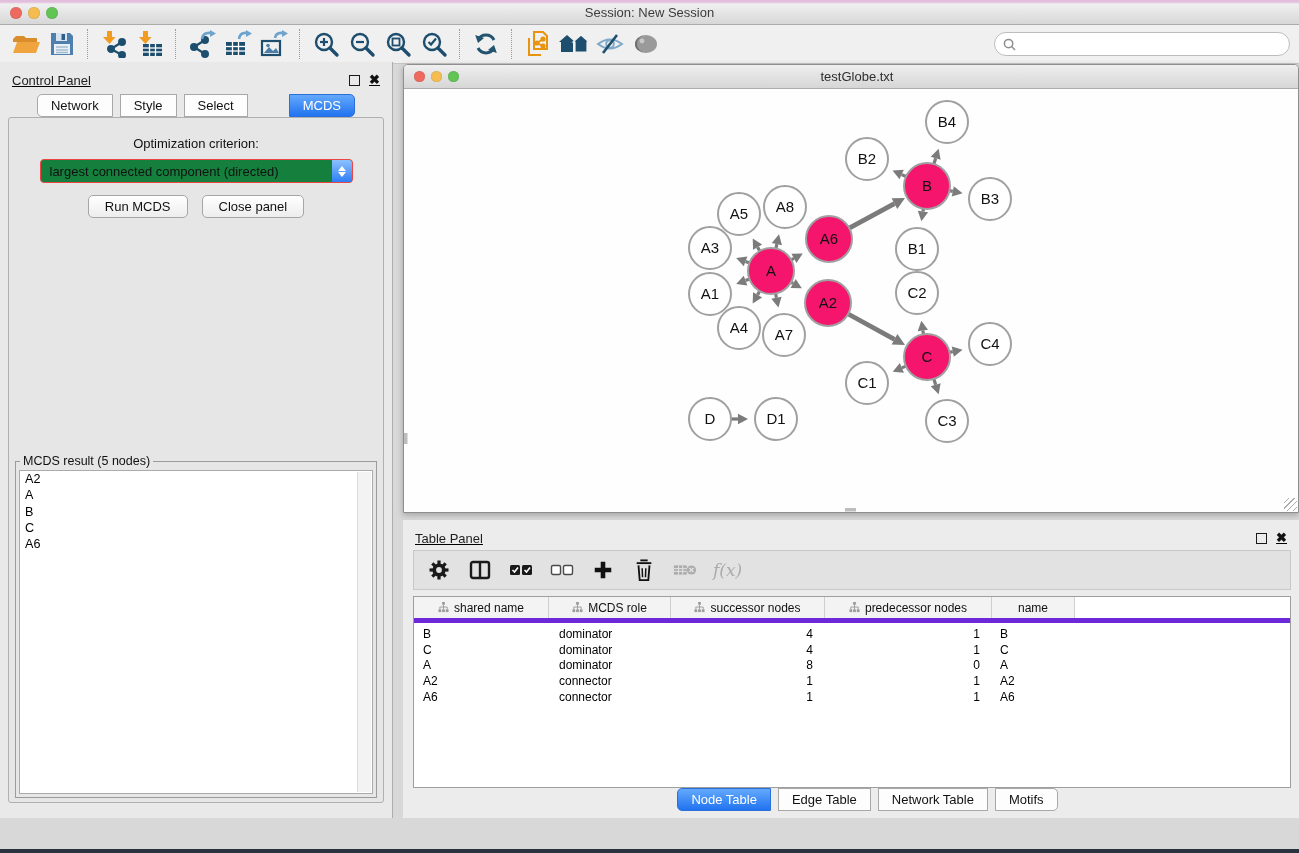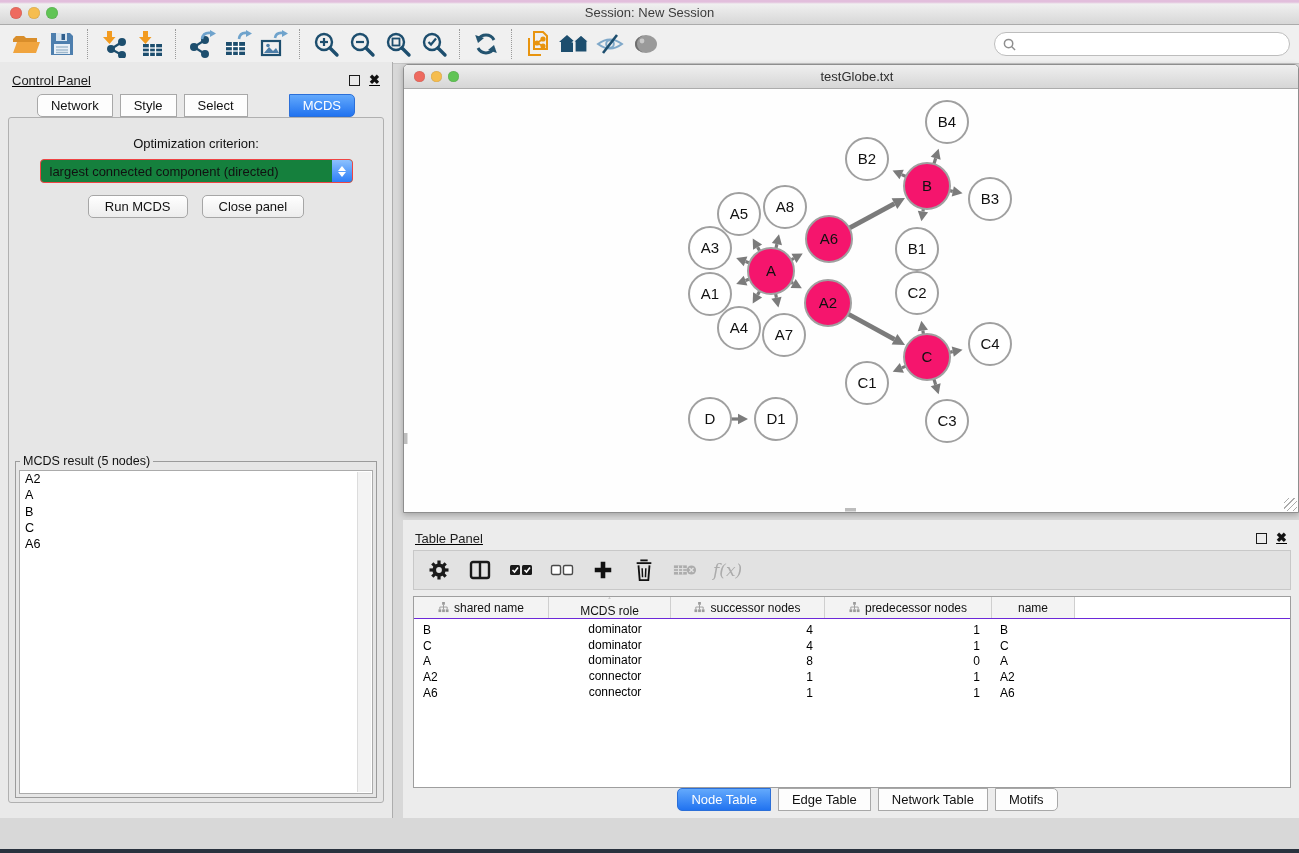--- a/index.html
+++ b/index.html
@@ -82,24 +82,24 @@
     background:repeating-linear-gradient(135deg,transparent 0 3px,#ABABAB 3px 4px);}
 
   
   .table-panel{position:absolute;left:403px;top:520px;width:896px;height:298px;background:#ECECEC;box-sizing:border-box;}
   .tp-toolbar{position:absolute;left:10px;right:8px;top:30px;height:40px;background:#E2E2E2;
     border:1px solid #C8C8C8;box-sizing:border-box;display:flex;align-items:center;gap:15px;padding-left:12px;}
   .tp-tool{display:flex;align-items:center;justify-content:center;width:26px;height:26px;}
   .fx-label{font-family:"DejaVu Serif",serif;font-style:italic;font-size:17px;color:#AHAHAH;color:#ABABAB;}
   .tp-table{position:absolute;left:10px;right:8px;top:76px;height:192px;background:#fff;
     border:1px solid #9E9E9E;box-sizing:border-box;overflow:hidden;}
-  .tp-header-row{display:flex;height:21px;border-bottom:1px solid #6d28d9;background:#fff;}
+  .tp-header-row{display:flex;height:21px;border-bottom:5px solid #6d28d9;background:#fff;}
   .tp-th{display:flex;align-items:center;justify-content:center;gap:5px;font-size:12px;color:#111;
     background:#F3F3F3;border-right:1px solid #CFCFCF;box-sizing:border-box;}
-  .c0{width:135px;} .c1{width:122px;flex-direction:column;} .c2{width:154px;} .c3{width:167px;} .c4{width:83px;}
+  .c0{width:135px;} .c1{width:122px;} .c2{width:154px;} .c3{width:167px;} .c4{width:83px;}
   .tp-body{padding-top:3px;}
   .tp-row{display:flex;height:15.7px;}
   .tp-td{font-size:12px;color:#000;box-sizing:border-box;display:flex;align-items:center;}
   .tp-td.c0{padding-left:9px;} .tp-td.c1{padding-left:10px;} .tp-td.c4{padding-left:8px;}
   .tp-td.c2,.tp-td.c3{justify-content:flex-end;padding-right:12px;}
   .tp-tabs{position:absolute;left:0;right:0;bottom:7px;display:flex;justify-content:center;}
 
   
   .statusbar{position:absolute;left:10px;top:818px;right:0;height:31px;background:#EFEFEF;border-top:1px solid #0f172a;margin-top:32px;}
   .list-btn{position:absolute;left:10px;top:4px;width:27px;height:23px;background:linear-gradient(#FDFDFD,#EFEFEF);

